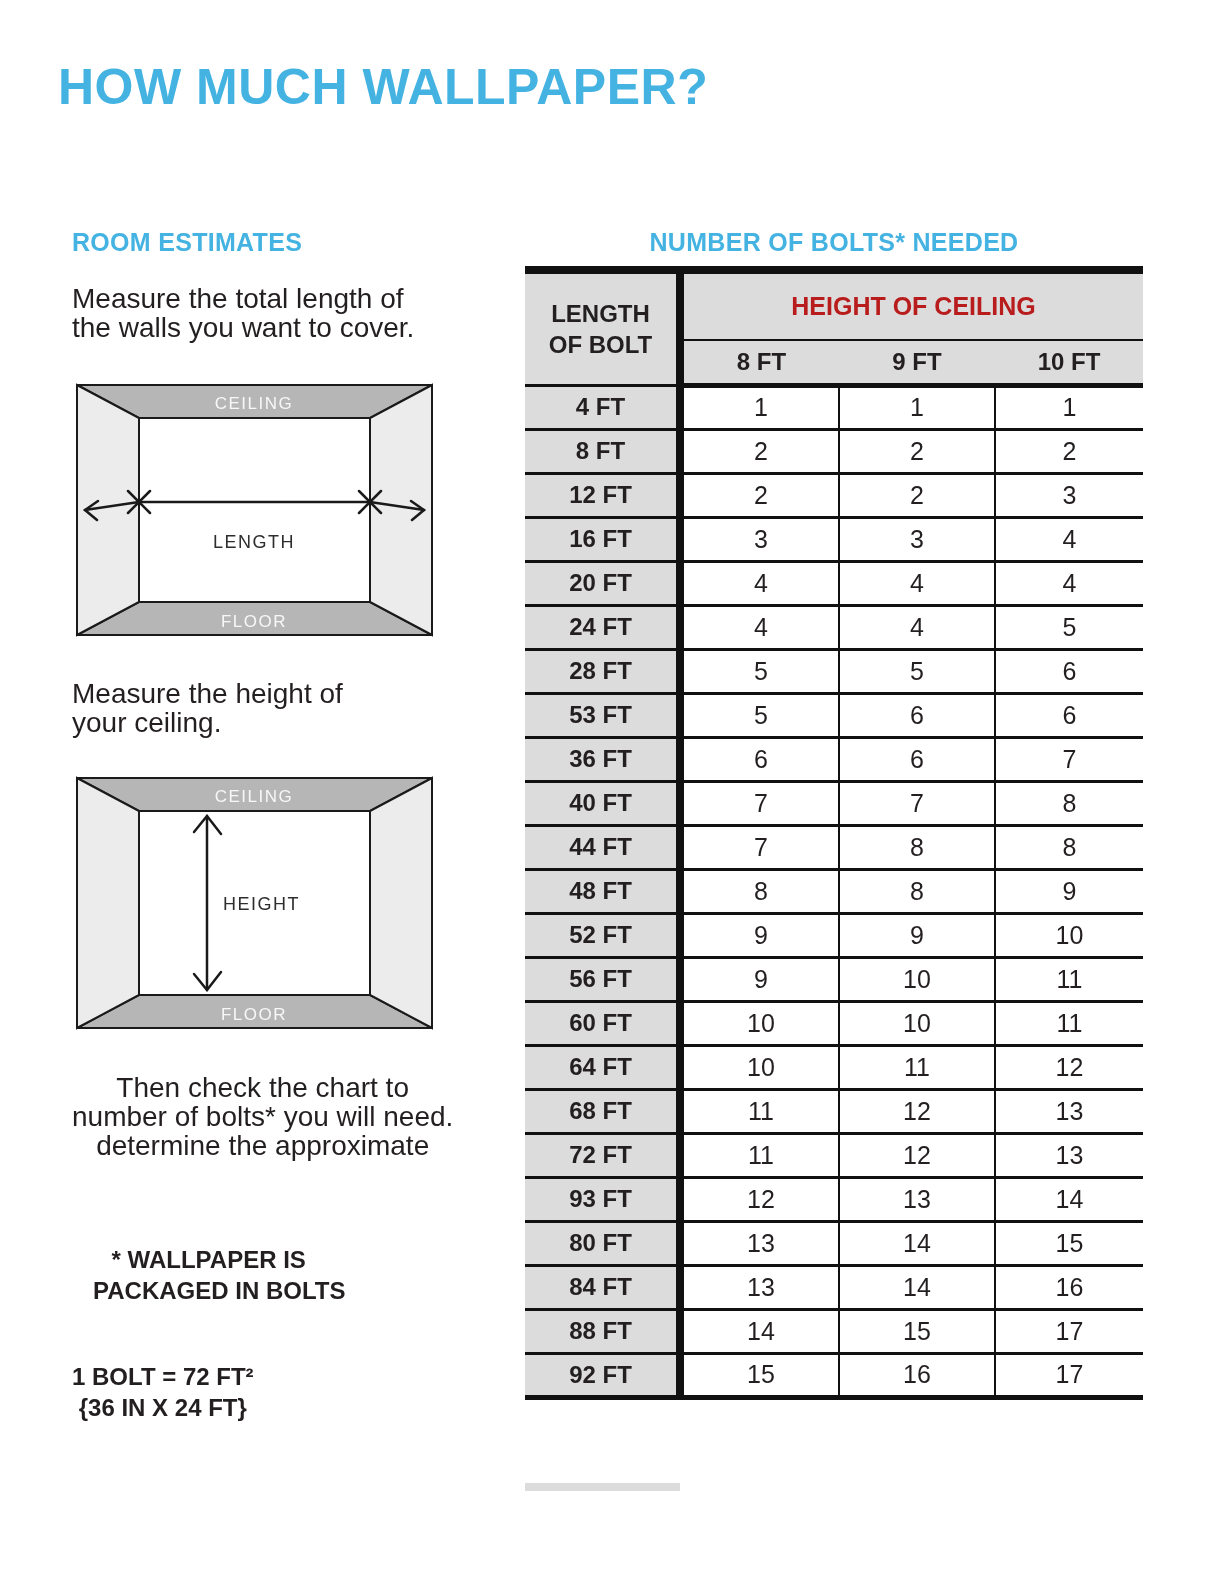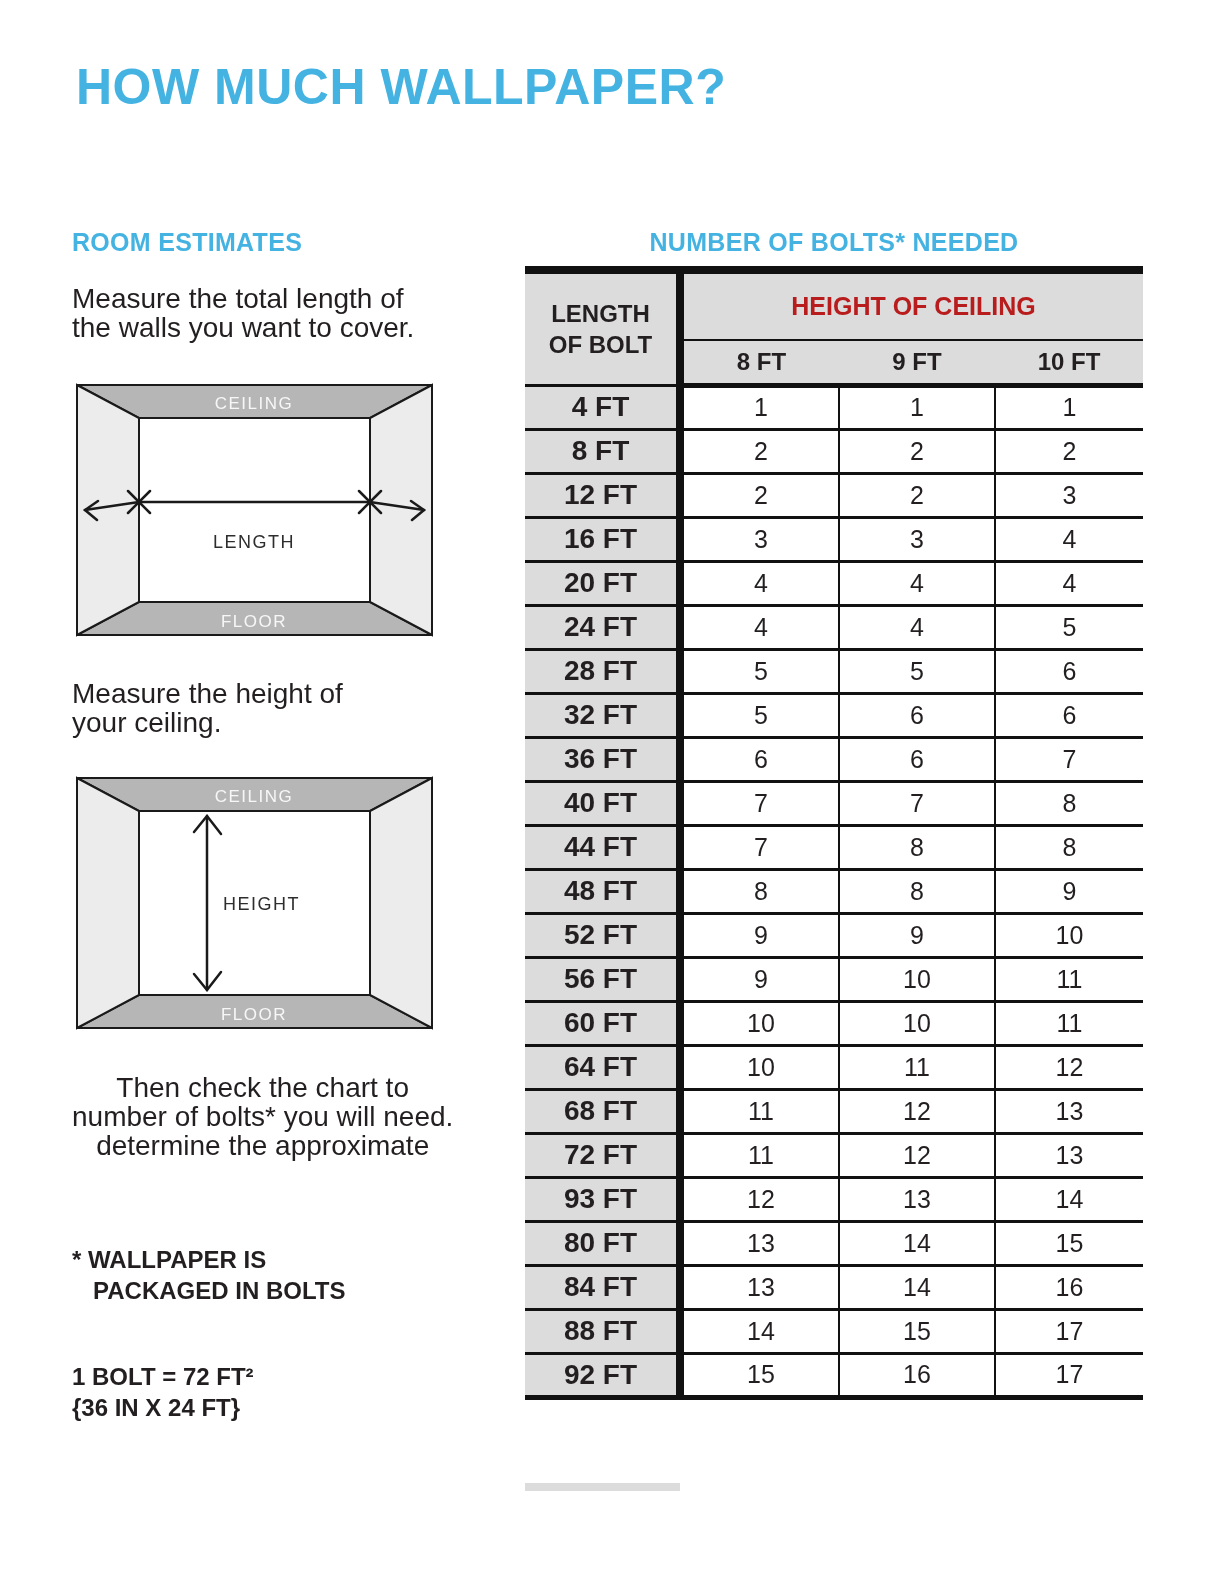--- a/index.html
+++ b/index.html
@@ -2,35 +2,35 @@
 <html><head>
 <meta charset="utf-8">
 <style>
   * { margin:0; padding:0; box-sizing:border-box; }
   html,body { background:#ffffff; }
   .page {
     position:relative; width:1214px; height:1571px; background:#ffffff;
     font-family:"Liberation Sans", sans-serif; color:#231f20; overflow:hidden;
   }
   .page-title {
-    position:absolute; left:76px; top:58px;
+    position:absolute; left:58px; top:58px;
     font-size:50px; font-weight:bold; color:#45b3e2; letter-spacing:0.5px;
   }
   .section-heading {
     font-size:25px; font-weight:bold; color:#45b3e2; letter-spacing:0.3px;text-align:right;
   }
   .left-heading  { position:absolute; left:72px; top:228px; }
   .table-heading { position:absolute; left:525px; top:228px; width:618px; text-align:center; }
 
   .body-text { font-size:28px; line-height:29px; color:#231f20; }
   .step1 { position:absolute; left:72px; top:284px; }
   .step2 { position:absolute; left:72px; top:679px; }
   .step3 { position:absolute; left:72px; top:1073px;text-align:center; }
 
-  .bold-note { font-size:24px; font-weight:bold; line-height:31px; color:#231f20; }
+  .bold-note { font-size:24px; font-weight:bold; line-height:31px; color:#231f20;text-align:center; }
   .footnote  { position:absolute; left:72px; top:1244px; }
   .footnote .indent { padding-left:21px; }
   .bolt-size { position:absolute; left:72px; top:1324px;margin-top:37px; }
 
   .diagram1 { position:absolute; left:72px; top:380px; }
   .diagram2 { position:absolute; left:72px; top:773px; }
   .wall-label   { fill:#f7f7f7; font-size:17px; letter-spacing:1.5px; text-anchor:middle; font-family:"Liberation Sans", sans-serif; }
   .measure-label{ fill:#2d2d2d; font-size:18px; letter-spacing:1.5px; font-family:"Liberation Sans", sans-serif; }
   .diag-stroke  { stroke:#1a1a1a; stroke-width:2; }
   .arrow-line   { stroke:#1a1a1a; stroke-width:2.5; fill:none; stroke-linecap:round; }
@@ -52,21 +52,21 @@
   .group-header-cell {
     background:#dcdcdc; border-bottom:2px solid #111;
     height:70px; font-size:25px; font-weight:bold; color:#b91c1c;
   }
   .ft-header-cell {
     background:#dcdcdc; border-bottom:5px solid #111;
     height:45px; font-size:24px; font-weight:bold; color:#231f20;
   }
   table.bolts tbody th {
     background:#dcdcdc; border-right:8px solid #111; border-top:3px solid #111;
-    height:44px; font-size:28px; font-weight:bold; color:#231f20;margin-top:28px;
+    height:44px; font-size:24px; font-weight:bold; color:#231f20;margin-top:28px;
   }
   table.bolts tbody td {
     background:#ffffff; border-top:3px solid #111;
     font-size:25px; color:#231f20;
   }
   table.bolts tbody td + td { border-left:2px solid #111; }
   .table-stub { position:absolute; left:525px; top:1483px; width:155px; height:8px; background:#dcdcdc; }
 </style>
 </head>
 <body>
@@ -201,21 +201,21 @@
           <td>4</td>
           <td>5</td>
         </tr>
         <tr>
           <th>28 FT</th>
           <td>5</td>
           <td>5</td>
           <td>6</td>
         </tr>
         <tr>
-          <th>32 FT</th>
+          <th>53 FT</th>
           <td>5</td>
           <td>6</td>
           <td>6</td>
         </tr>
         <tr>
           <th>36 FT</th>
           <td>6</td>
           <td>6</td>
           <td>7</td>
         </tr>

